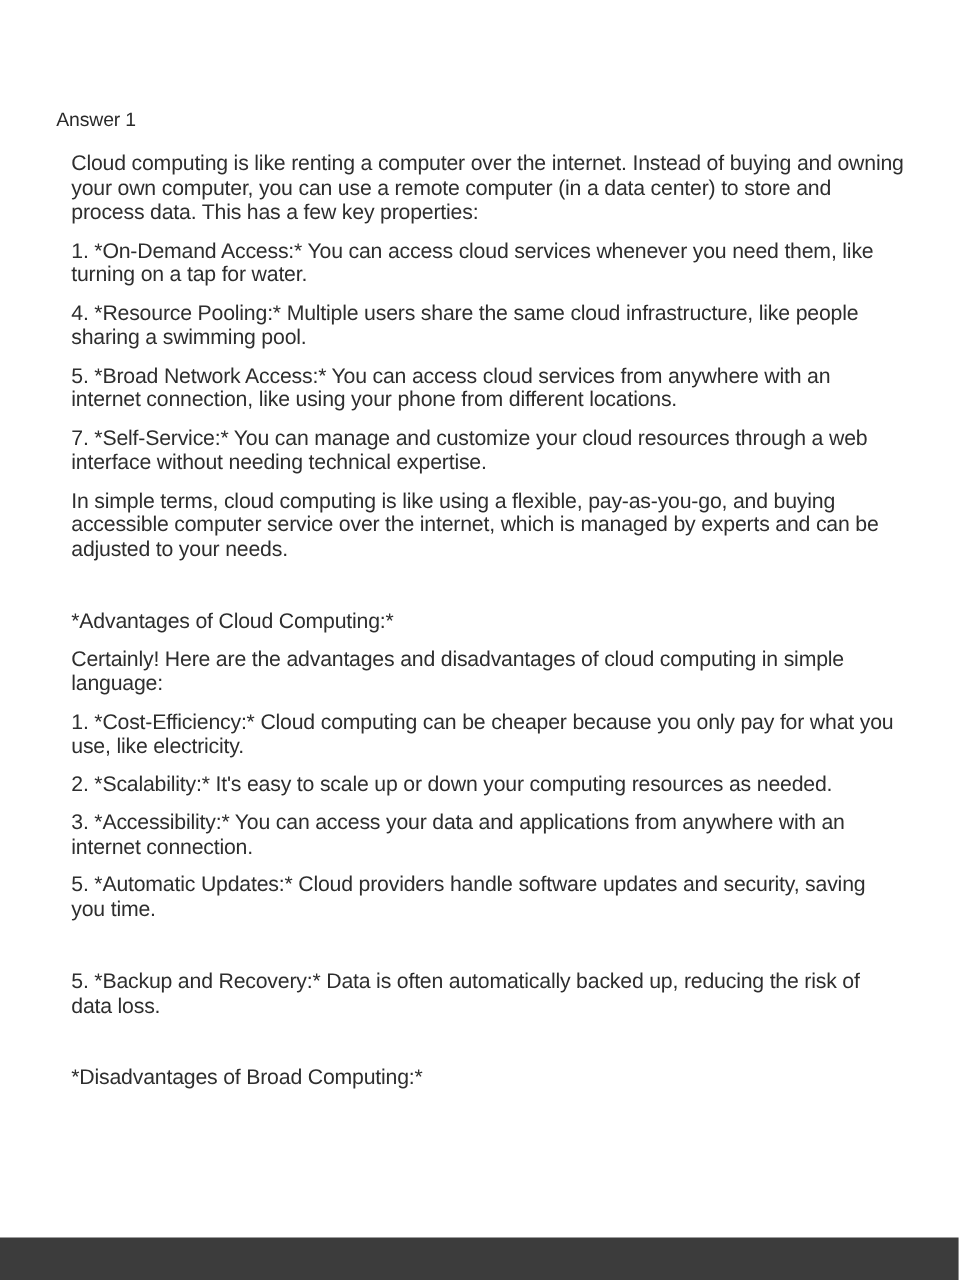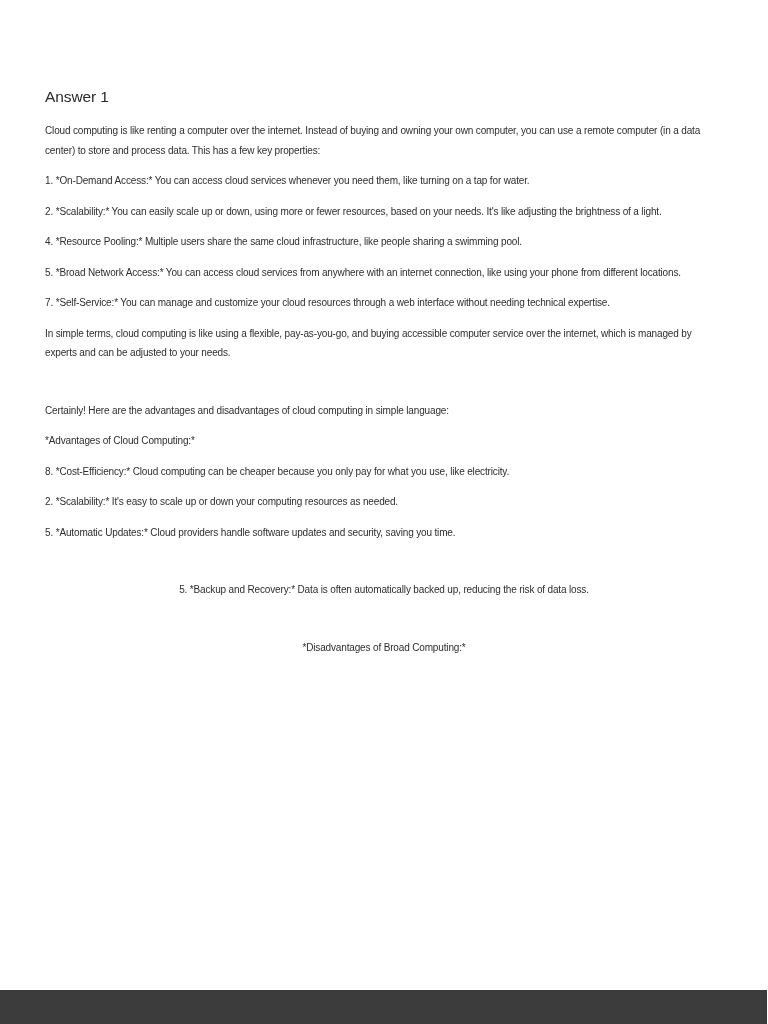--- a/index.html
+++ b/index.html
@@ -22,62 +22,61 @@
     font-size: 15.5px;
     font-weight: 400;
     color: #2a2a2a;
     margin: 0 0 15px 0;
     letter-spacing: -0.1px;
   }
   .section + .section {
     margin-top: 38px;
   }
   .para {
-    font-size: 10px;
+    font-size: 17px;
     line-height: 19.5px;
     color: #2e2e2e;
-    margin: 0 0 11px 0;
+    margin: 0 0 11px 12px;
     letter-spacing: -0.15px;
     max-width: 682px;
   }
   .gap-top {
     margin-top: 38px;
-    text-align: center;
   }
   .viewer-bottom-bar {
     position: absolute;
     left: 0;
     bottom: 0;
     width: 100%;
     height: 34px;
     background: #3c3c3c;
   }
 </style>
 </head>
 <body>
 
 <div id="page-root">
   <div class="doc-content">
 
     <div class="section">
       <h2 class="section-heading">Answer 1</h2>
       <p class="para">Cloud computing is like renting a computer over the internet. Instead of buying and owning your own computer, you can use a remote computer (in a data center) to store and process data. This has a few key properties:</p>
       <p class="para">1. *On-Demand Access:* You can access cloud services whenever you need them, like turning on a tap for water.</p>
-      <p class="para">2. *Scalability:* You can easily scale up or down, using more or fewer resources, based on your needs. It's like adjusting the brightness of a light.</p>
       <p class="para">4. *Resource Pooling:* Multiple users share the same cloud infrastructure, like people sharing a swimming pool.</p>
       <p class="para">5. *Broad Network Access:* You can access cloud services from anywhere with an internet connection, like using your phone from different locations.</p>
       <p class="para">7. *Self-Service:* You can manage and customize your cloud resources through a web interface without needing technical expertise.</p>
       <p class="para">In simple terms, cloud computing is like using a flexible, pay-as-you-go, and buying accessible computer service over the internet, which is managed by experts and can be adjusted to your needs.</p>
     </div>
 
     <div class="section">
+      <p class="para">*Advantages of Cloud Computing:*</p>
       <p class="para">Certainly! Here are the advantages and disadvantages of cloud computing in simple language:</p>
-      <p class="para">*Advantages of Cloud Computing:*</p>
-      <p class="para">8. *Cost-Efficiency:* Cloud computing can be cheaper because you only pay for what you use, like electricity.</p>
+      <p class="para">1. *Cost-Efficiency:* Cloud computing can be cheaper because you only pay for what you use, like electricity.</p>
       <p class="para">2. *Scalability:* It's easy to scale up or down your computing resources as needed.</p>
+      <p class="para">3. *Accessibility:* You can access your data and applications from anywhere with an internet connection.</p>
       <p class="para">5. *Automatic Updates:* Cloud providers handle software updates and security, saving you time.</p>
       <p class="para gap-top">5. *Backup and Recovery:* Data is often automatically backed up, reducing the risk of data loss.</p>
       <p class="para gap-top">*Disadvantages of Broad Computing:*</p>
     </div>
 
   </div>
 
   <div class="viewer-bottom-bar"></div>
 </div>
 

